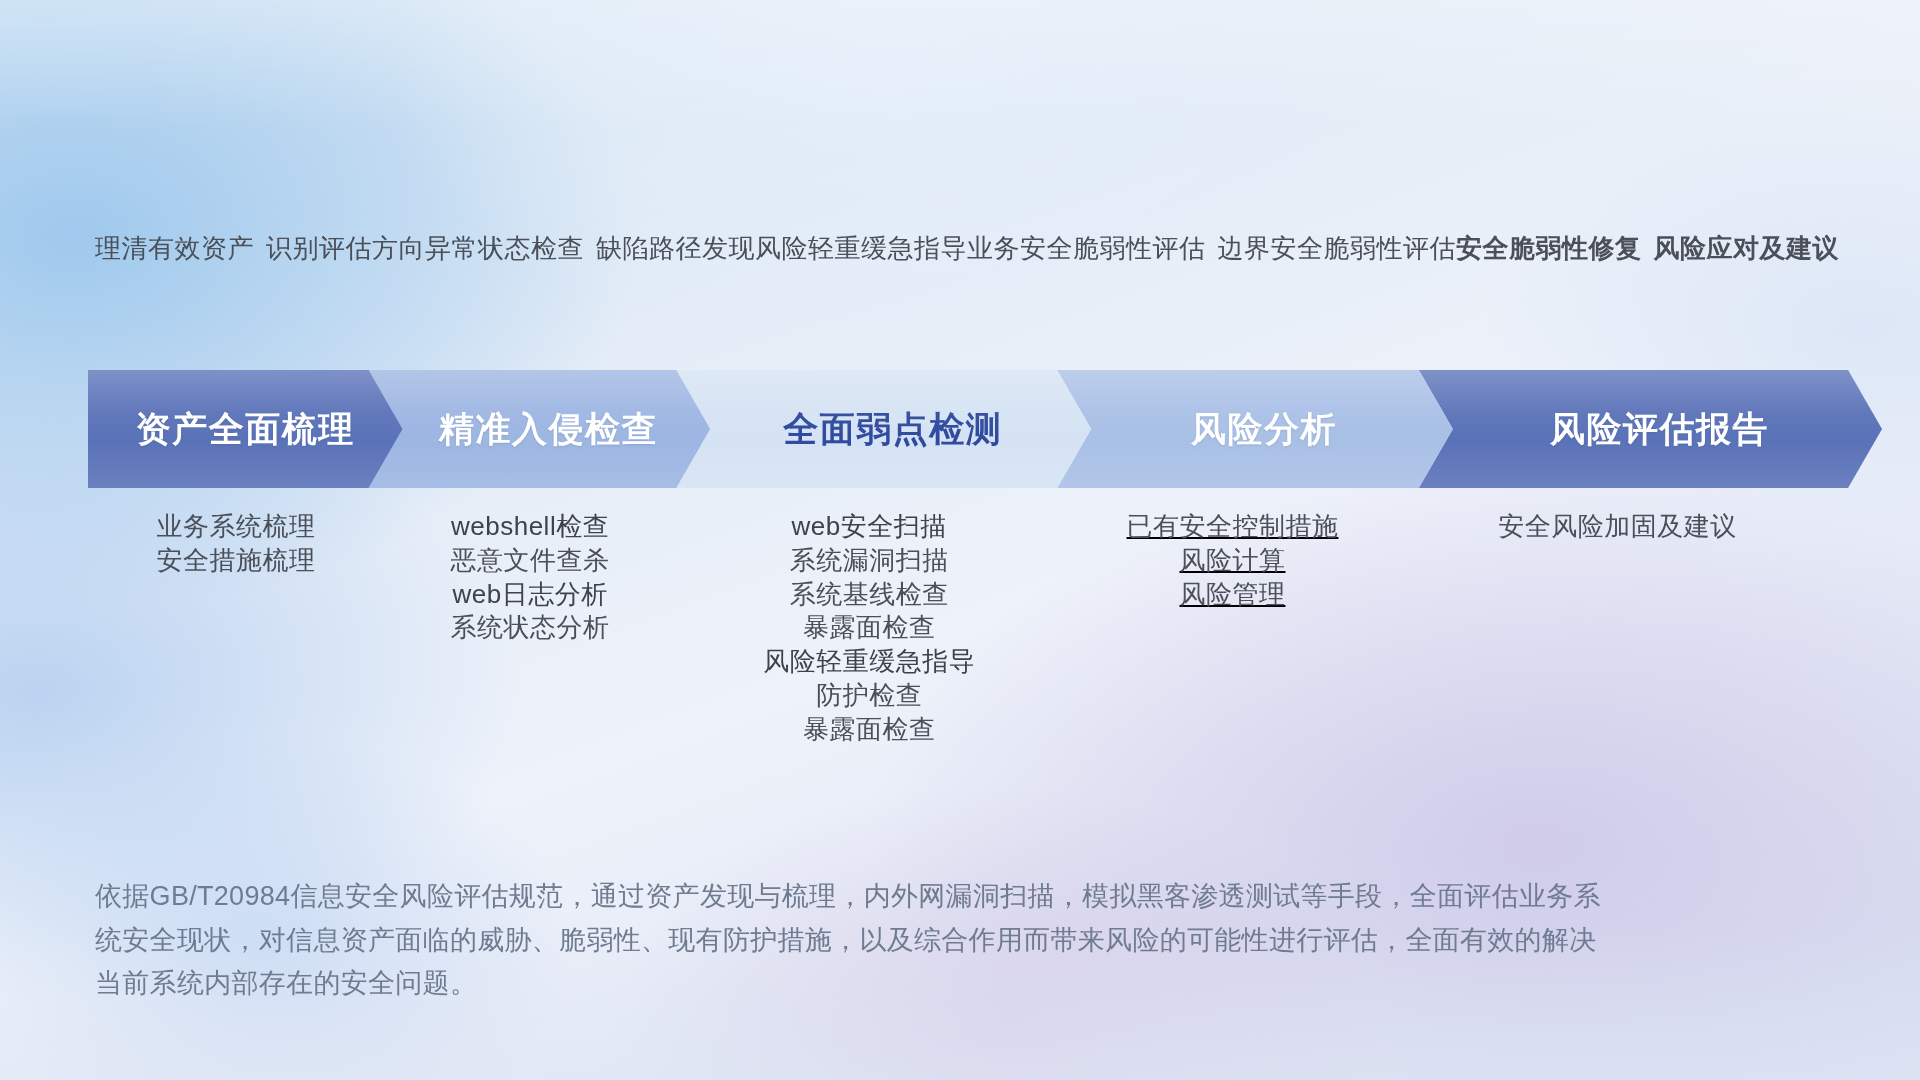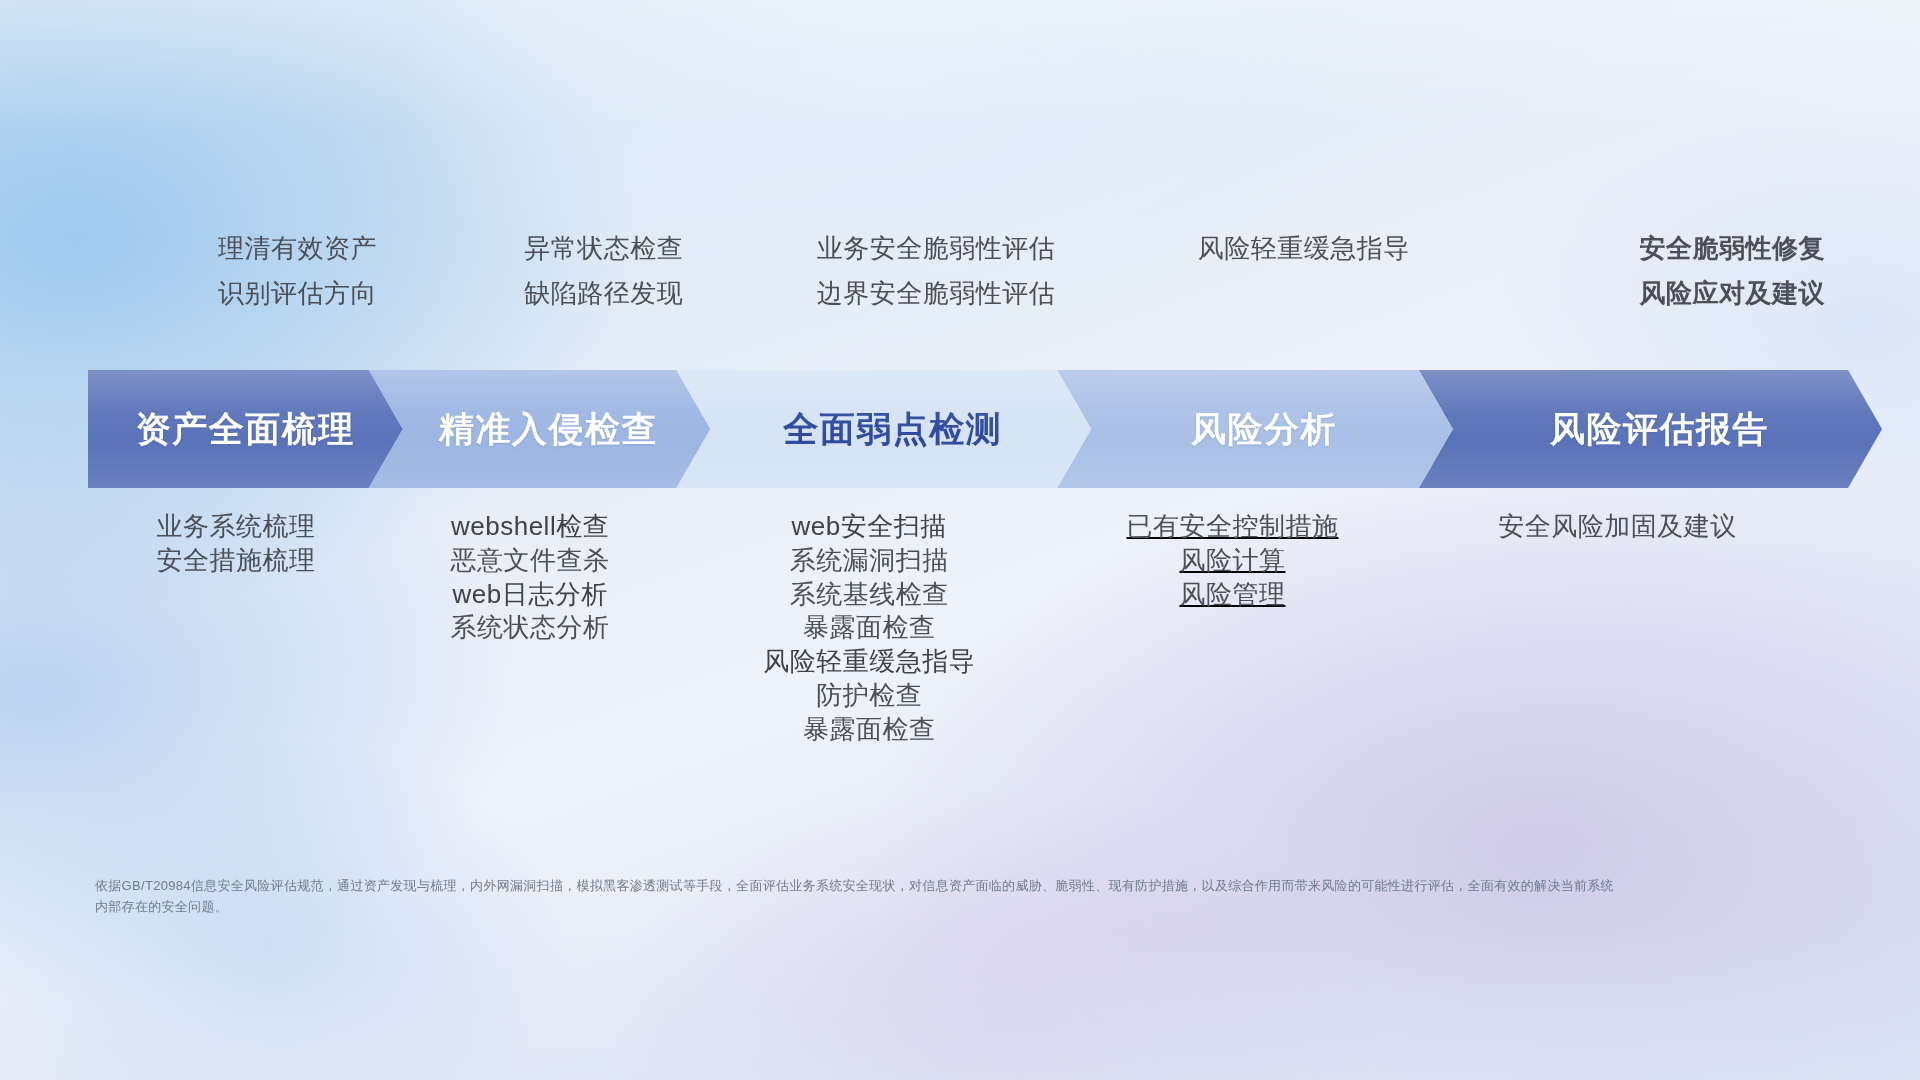--- a/index.html
+++ b/index.html
@@ -77,22 +77,22 @@
   
   .top-row {
     position: absolute;
     left: 95px;
     top: 232px;
     width: 1730px;
     display: flex;
   }
   .top-col {
     display: flex;
-    flex-direction: column;
-    align-items: flex-end;
+    flex-direction: row;
+    align-items: flex-start;
     gap: 12px;
   }
   .top-col .line {
     font-size: 26px;
     color: #4a4f58;
     letter-spacing: 0.5px;
     line-height: 1.28;
     white-space: nowrap;
   }
 
@@ -163,21 +163,21 @@
     font-weight: normal;
     color: #3d424b;
   }
 
   
   .footer {
     position: absolute;
     left: 95px;
     top: 875px;
     width: 1520px;
-    font-size: 13px;
+    font-size: 27px;
     line-height: 1.62;
     color: #6f7b90;
     letter-spacing: 0.3px;
   }
   .footer p { margin: 0; }
 </style>
 </head>
 <body>
 
 <div id="stage">
@@ -196,26 +196,26 @@
 
     <div class="top-row" id="top-row">
         <div class="top-col" style="flex: 0.163 1 0%;">
           <div class="line">理清有效资产</div>
           <div class="line">识别评估方向</div>
         </div>
         <div class="top-col" style="flex: 0.177 1 0%;">
           <div class="line">异常状态检查</div>
           <div class="line">缺陷路径发现</div>
         </div>
+        <div class="top-col" style="flex: 0.205 1 0%;">
+          <div class="line">风险轻重缓急指导</div>
+        </div>
         <div class="top-col" style="flex: 0.215 1 0%;">
           <div class="line">业务安全脆弱性评估</div>
           <div class="line">边界安全脆弱性评估</div>
-        </div>
-        <div class="top-col" style="flex: 0.205 1 0%;">
-          <div class="line">风险轻重缓急指导</div>
         </div>
         <div class="top-col" style="flex: 0.24 1 0%; font-weight: bold;">
           <div class="line">安全脆弱性修复</div>
           <div class="line">风险应对及建议</div>
         </div>
       </div>
 
     <div class="chevron-band" id="chevron-band">
         <div class="chev first" style="flex: 0.163 1 0%; z-index: 5; background: linear-gradient(135deg, rgb(90, 114, 184) 0%, rgb(90, 114, 184) 55%, rgb(90, 114, 184) 100%);">
           <div class="chev-label" style="color: rgb(255, 255, 255);">资产全面梳理</div>

